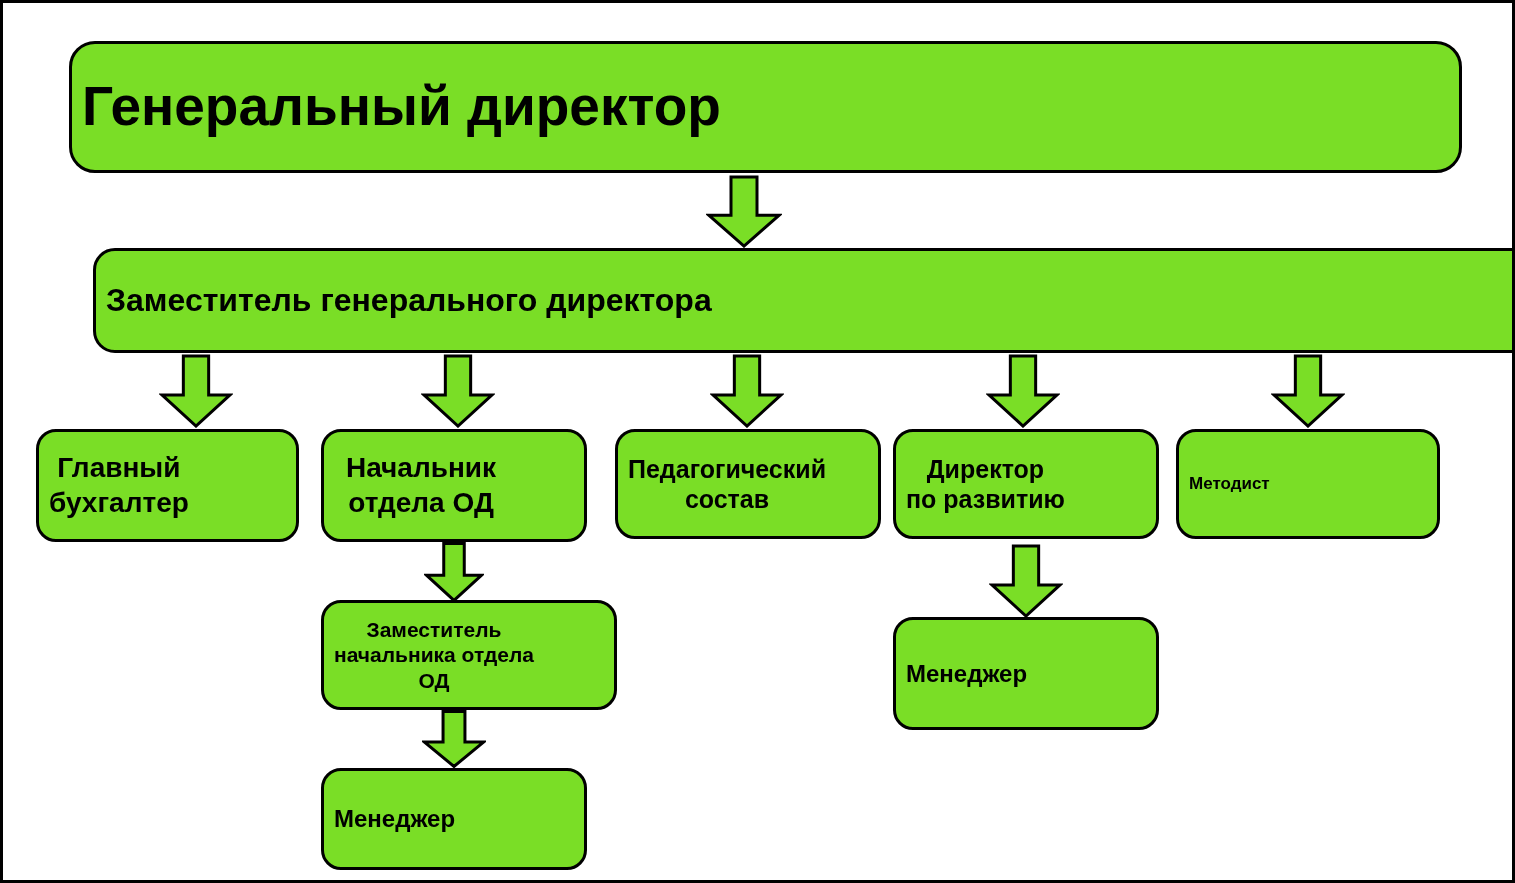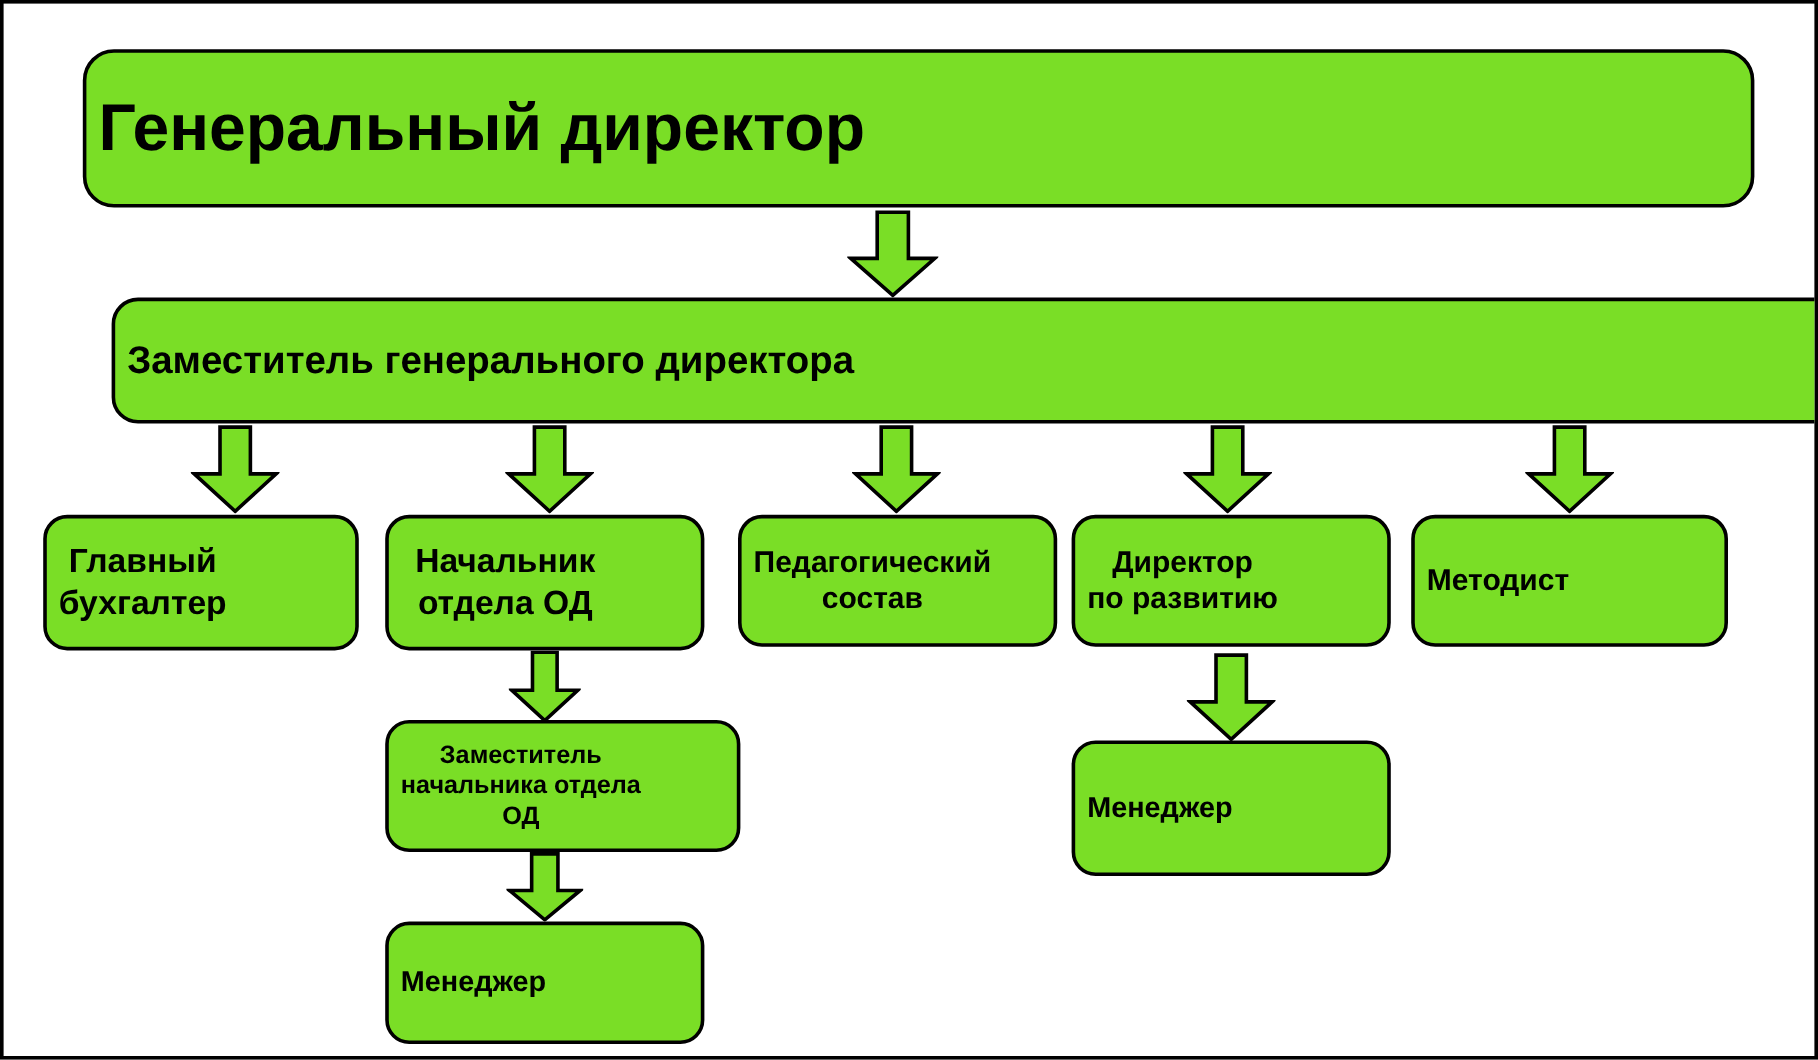--- a/index.html
+++ b/index.html
@@ -94,21 +94,21 @@
 отдела ОД</span>
   </div>
   <div class="node" style="left:612px; top:426px; width:266px; height:110px; font-size:25px;">
     <span class="label">Педагогический
 состав</span>
   </div>
   <div class="node" style="left:890px; top:426px; width:266px; height:110px; font-size:25px;">
     <span class="label">Директор
 по развитию</span>
   </div>
-  <div class="node" style="left:1173px; top:426px; width:264px; height:110px; font-size:25px;">
+  <div class="node" style="left:1173px; top:426px; width:264px; height:110px; font-size:17px;">
     <span class="label">Методист</span>
   </div>
 
   <div class="arrow" style="left:421px; top:539px; width:60px; height:60px;">
     <svg viewBox="0 0 76 76" preserveAspectRatio="none" aria-hidden="true">
       <path d="M25 2 H51 V42 H73 L38 74 L3 42 H25 Z" vector-effect="non-scaling-stroke"></path>
     </svg>
   </div>
 
   <div class="node" style="left:318px; top:597px; width:296px; height:110px; font-size:21px;">

